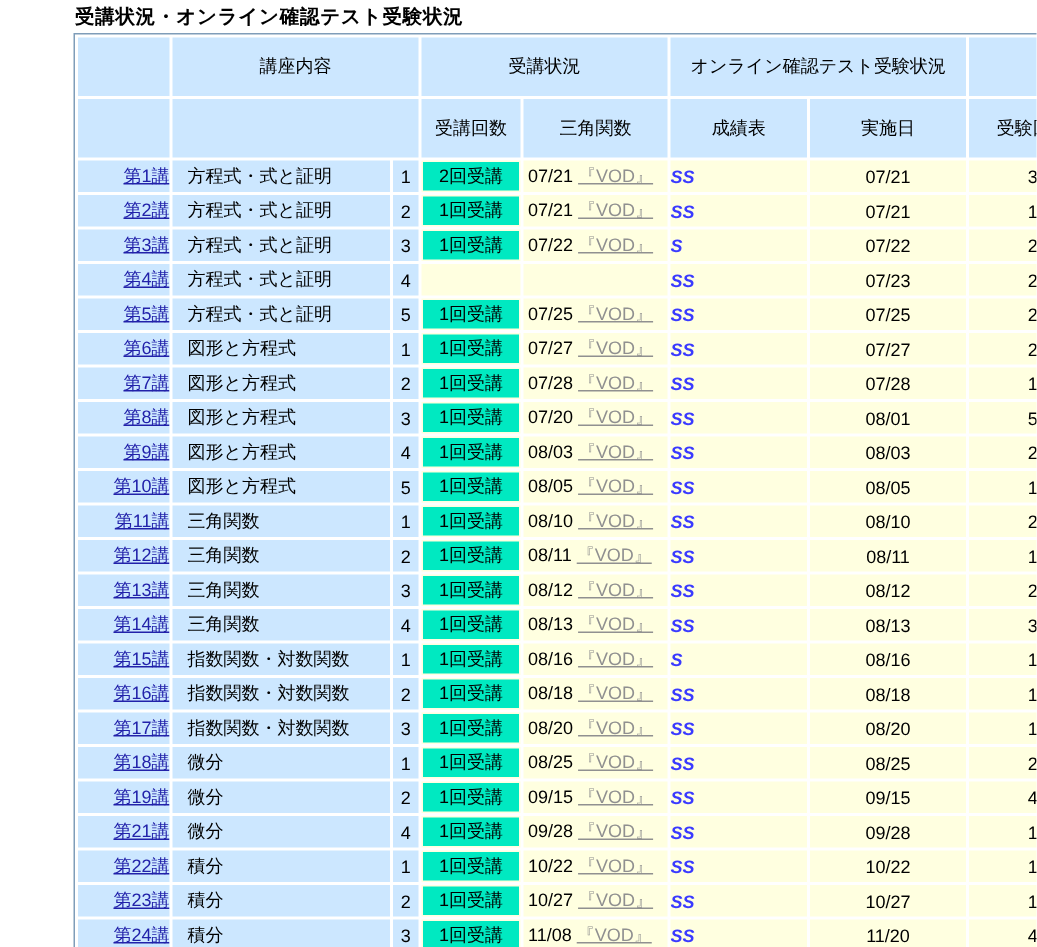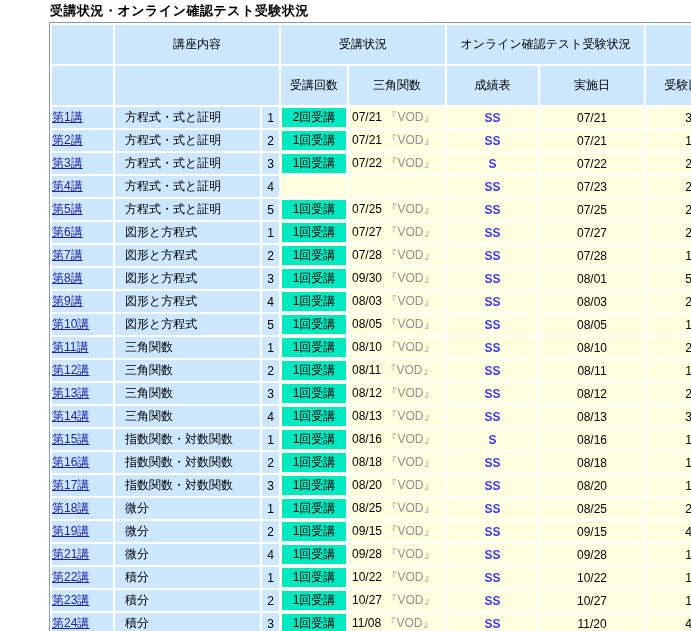--- a/index.html
+++ b/index.html
@@ -10,29 +10,29 @@
   body{margin:0;background:#ffffff;font-family:"Liberation Sans","DejaVu Sans",sans-serif;color:#000;}
   .page{width:691px;margin-left:48px;}
   .title{font-weight:bold;font-size:13px;padding:2px 0 2px 2px;letter-spacing:0.5px;}
   table{border-collapse:separate;border-spacing:2px;background:#fff;border:1px solid var(--border);
         table-layout:fixed;margin-left:1px;}
   th{background:var(--header-bg);font-weight:normal;font-size:12px;height:39px;
      text-align:center;padding:0;overflow:hidden;white-space:nowrap;}
   td{font-size:12px;height:21px;padding:0;overflow:hidden;white-space:nowrap;}
   .c-lecture,.c-course,.c-num{background:var(--header-bg);}
   .c-att,.c-date,.c-grade,.c-tdate,.c-tcount{background:var(--cell-bg);}
-  .c-lecture{text-align:left;}
+  .c-lecture{text-align:right;}
   .c-lecture a{color:var(--link);text-decoration:underline;}
   .c-course{padding-left:10px;}
   .c-num{text-align:center;}
   .badge{display:block;margin:1px 1px;height:19px;line-height:19px;
          background:var(--highlight-bg);text-align:center;}
   .c-date{padding-left:3px;}
-  .vod{color:var(--vod);}
-  .c-grade{text-align:center;}
+  .vod{color:var(--vod);text-decoration:underline;}
+  .c-grade{font-style:italic;}
   .c-grade a{color:var(--grade);text-decoration:none;font-weight:bold;}
   .c-tdate,.c-tcount{text-align:center;}
 </style>
 </head>
 <body>
 
 <div class="page">
   <div class="title">受講状況・オンライン確認テスト受験状況</div>
 
   <table>
@@ -154,21 +154,21 @@
     <td class="c-tcount">1</td>
   </tr>
 
   <tr>
     <td class="c-lecture"><a href="#">第8講</a></td>
     <td class="c-course">図形と方程式</td>
     <td class="c-num">3</td>
     <td class="c-att">
             <span class="badge">1回受講</span>
           </td>
-    <td class="c-date"><span>09/30</span> <span class="vod">『VOD』</span></td>
+    <td class="c-date"><span>07/20</span> <span class="vod">『VOD』</span></td>
     <td class="c-grade"><a href="#">SS</a></td>
     <td class="c-tdate">08/01</td>
     <td class="c-tcount">5</td>
   </tr>
 
   <tr>
     <td class="c-lecture"><a href="#">第9講</a></td>
     <td class="c-course">図形と方程式</td>
     <td class="c-num">4</td>
     <td class="c-att">

